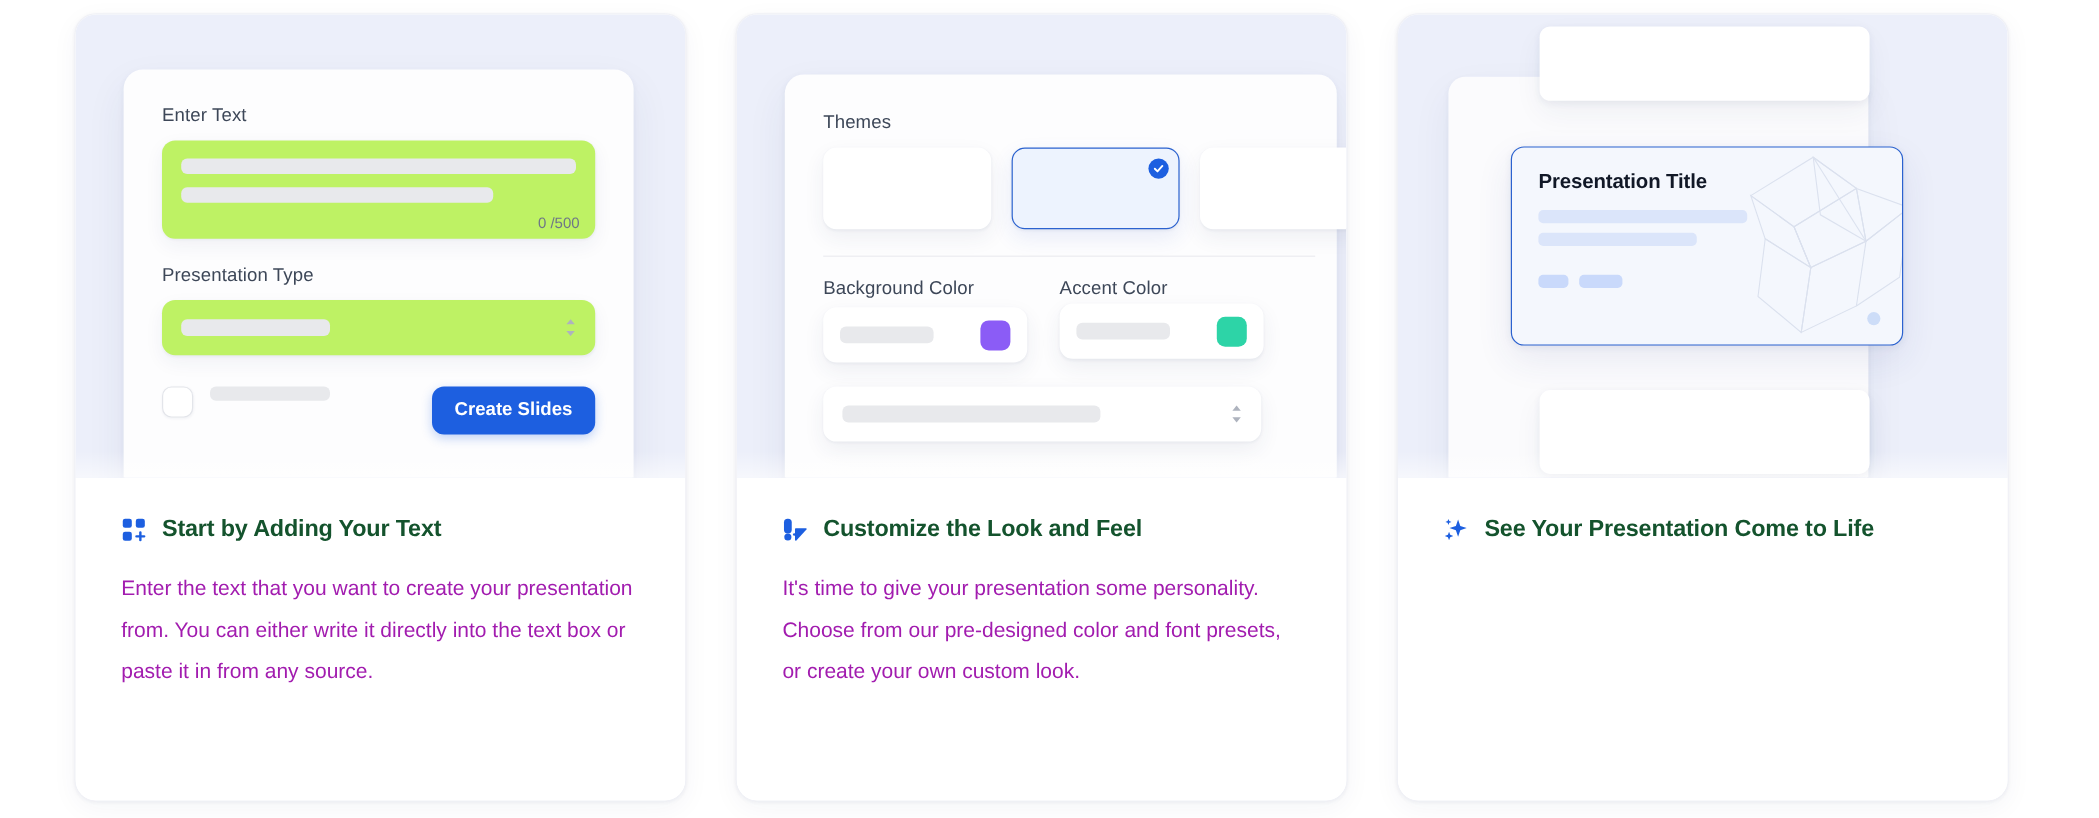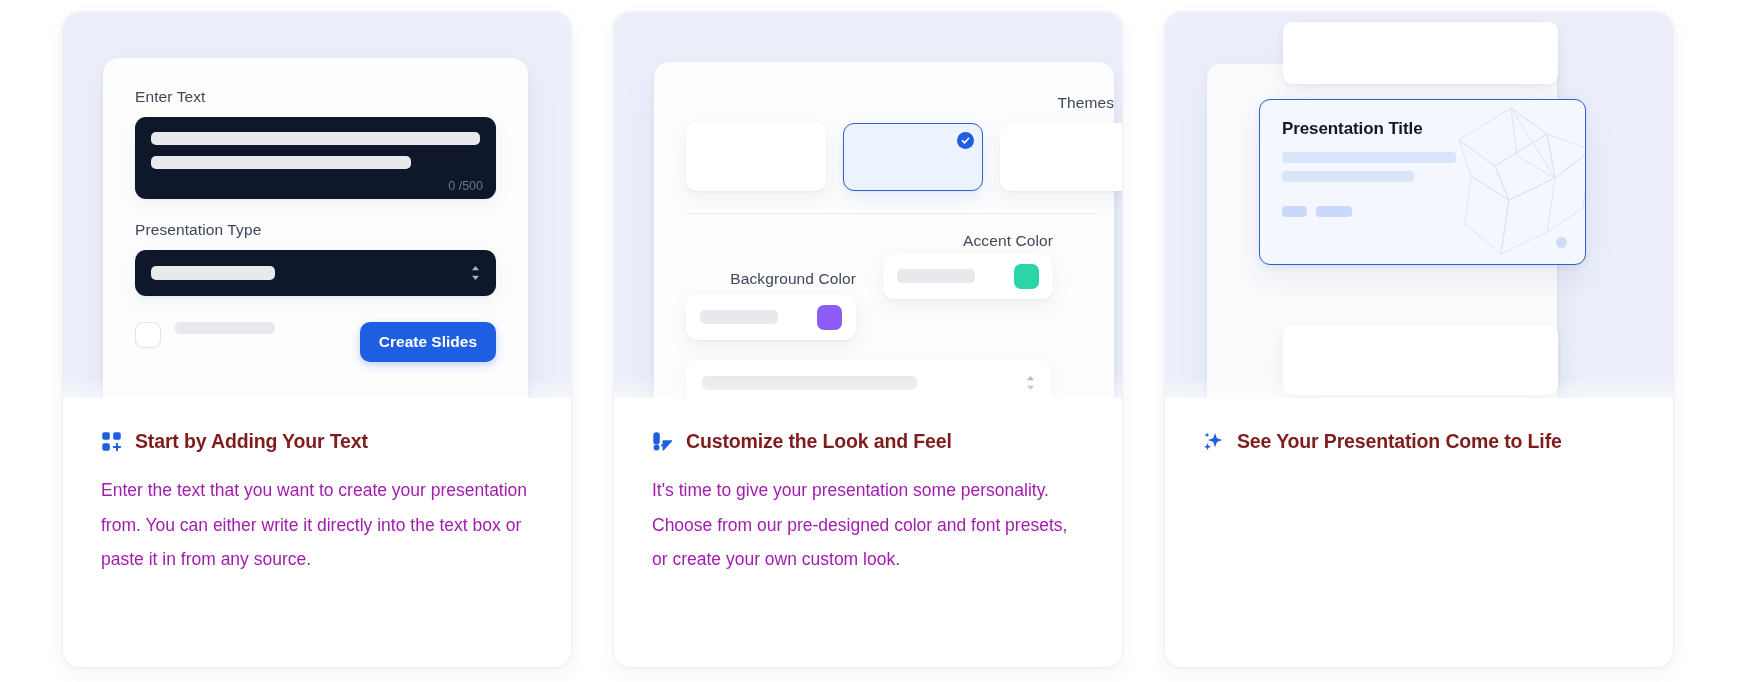--- a/index.html
+++ b/index.html
@@ -65,21 +65,21 @@
     left: 40px; top: 46px; width: 425px; height: 370px;
     padding: 30px 32px;
   }
   .field-label {
     font-size: 15.5px;
     color: #3d4758;
     margin-bottom: 11px;
     letter-spacing: 0.1px;
   }
   .input-box {
-    background: #0f172a;
+    background: #bef264;
     border-radius: 11px;
     box-shadow: 0 1px 2px rgba(40,50,100,.05), 0 6px 16px rgba(40,50,100,.06);
     position: relative;
   }
   .textarea-box { height: 82px; padding: 15px 16px; }
   .skel { background: #e8e9ec; border-radius: 5px; height: 13px; }
   .skel.r1 { width: 100%; margin-bottom: 11px; }
   .skel.r2 { width: 79%; }
   .counter {
     position: absolute; right: 13px; bottom: 6px;
@@ -117,21 +117,20 @@
     padding: 11px 19px;
     box-shadow: 0 3px 9px rgba(29,95,224,.28);
     cursor: pointer;
     white-space: nowrap;
   }
 
   
   .panel-2 {
     left: 40px; top: 50px; width: 460px; height: 380px;
     padding: 32px 0 0 32px;
-    text-align: right;
   }
   .themes-row { display: flex; gap: 17px; margin-top: 3px; }
   .theme-chip {
     width: 140px; height: 68px; border-radius: 11px;
     background: #ffffff;
     box-shadow: 0 1px 2px rgba(40,50,100,.05), 0 7px 18px rgba(40,50,100,.07);
     flex: none;
     position: relative;
   }
   .theme-chip.selected {
@@ -187,21 +186,21 @@
   .mini-slide {
     position: absolute;
     background: #ffffff;
     border-radius: 9px;
     box-shadow: 0 2px 6px rgba(40,50,100,.06), 0 10px 24px rgba(40,50,100,.055);
   }
   .mini-top { left: 118px; top: 10px; width: 275px; height: 62px; }
   .mini-bottom { left: 118px; top: 313px; width: 275px; height: 70px; }
   .main-slide {
     position: absolute;
-    left: 94px; top: 87px;
+    left: 94px; top: 110px;
     width: 327px; height: 166px;
     background: #f4f7fd;
     border: 1.5px solid #2b62cf;
     border-radius: 11px;
     box-shadow: 0 2px 6px rgba(40,50,100,.06), 0 12px 30px rgba(40,60,130,.09);
     padding: 19px 22px;
     overflow: hidden;
   }
   .slide-title {
     font-size: 17px; font-weight: bold; color: #111827;
@@ -235,21 +234,21 @@
     padding: 32px 38px 26px 38px;
   }
   .head-row {
     display: flex; align-items: center; gap: 13px;
     margin-bottom: 20px;
   }
   .head-icon { width: 21px; height: 21px; flex: none; display: block; }
   .head-title {
     font-size: 19.5px;
     font-weight: bold;
-    color: #7f1d1d;
+    color: #14532d;
     letter-spacing: -0.15px;
     white-space: nowrap;
   }
   .desc {
     font-size: 17.5px;
     line-height: 34.5px;
     color: #a21caf;
   }
 </style>
 </head>
@@ -318,21 +317,21 @@
               </svg>
             </span>
           </div>
           <div class="theme-chip"></div>
         </div>
 
         <div class="divider"></div>
 
         <div class="color-row">
           <div class="color-group">
-            <div class="field-label" style="margin-bottom:6px;margin-top:38px;">Background Color</div>
+            <div class="field-label" style="margin-bottom:6px;">Background Color</div>
             <div class="color-box">
               <div class="skel"></div>
               <div class="swatch" style="background:#8b5cf6;"></div>
             </div>
           </div>
           <div class="color-group">
             <div class="field-label" style="margin-bottom:0;">Accent Color</div>
             <div class="color-box">
               <div class="skel"></div>
               <div class="swatch" style="background:#2dd4a7;"></div>

